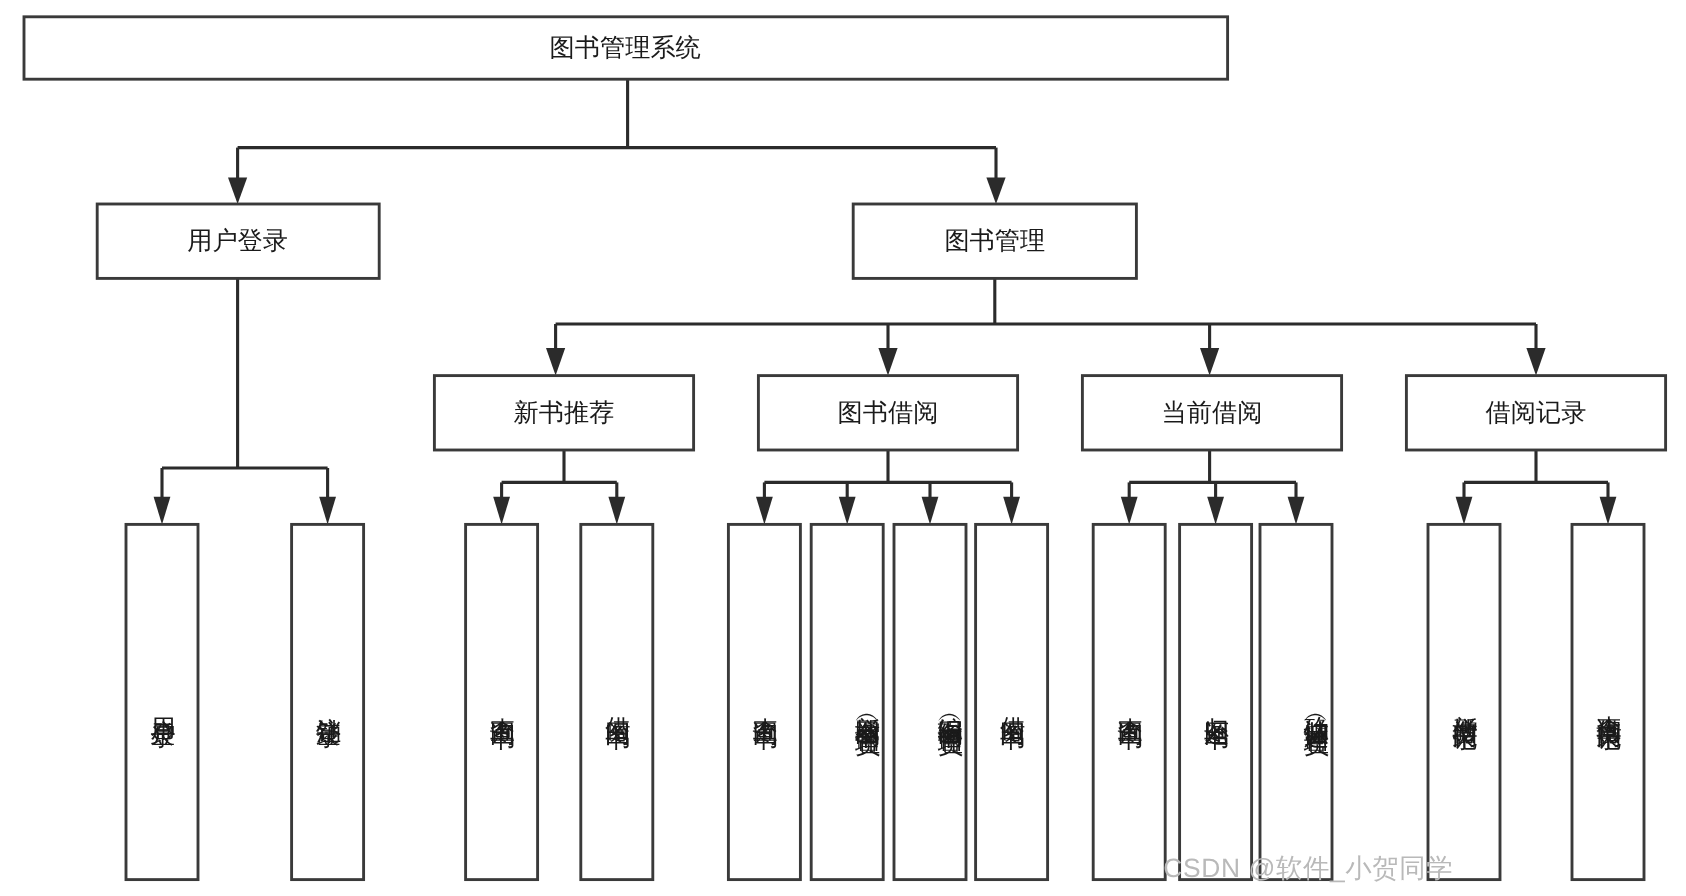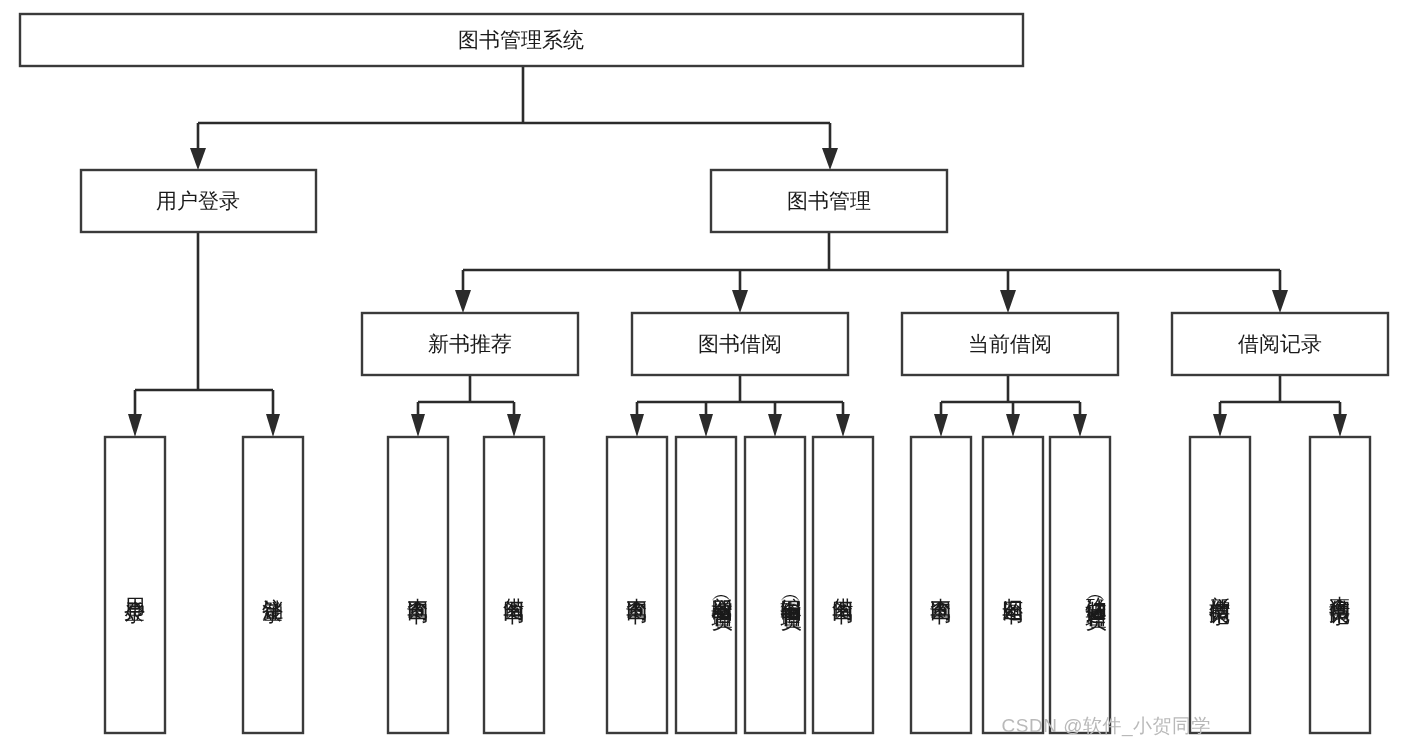--- a/index.html
+++ b/index.html
@@ -62,21 +62,21 @@
     letter-spacing: 2px;
     color: #1a1a1a;
     white-space: nowrap;
     pointer-events: none;
   }
   .watermark {
     position: absolute;
     right: 14px;
     bottom: 8px;
     font-family: "Liberation Sans", "DejaVu Sans", sans-serif;
-    font-size: 19px;
+    font-size: 22px;
     color: #b9b9b9;
     letter-spacing: 0.5px;
     white-space: nowrap;
     user-select: none;
   }
 </style>
 </head>
 <body>
 
 <div id="diagram-root">

